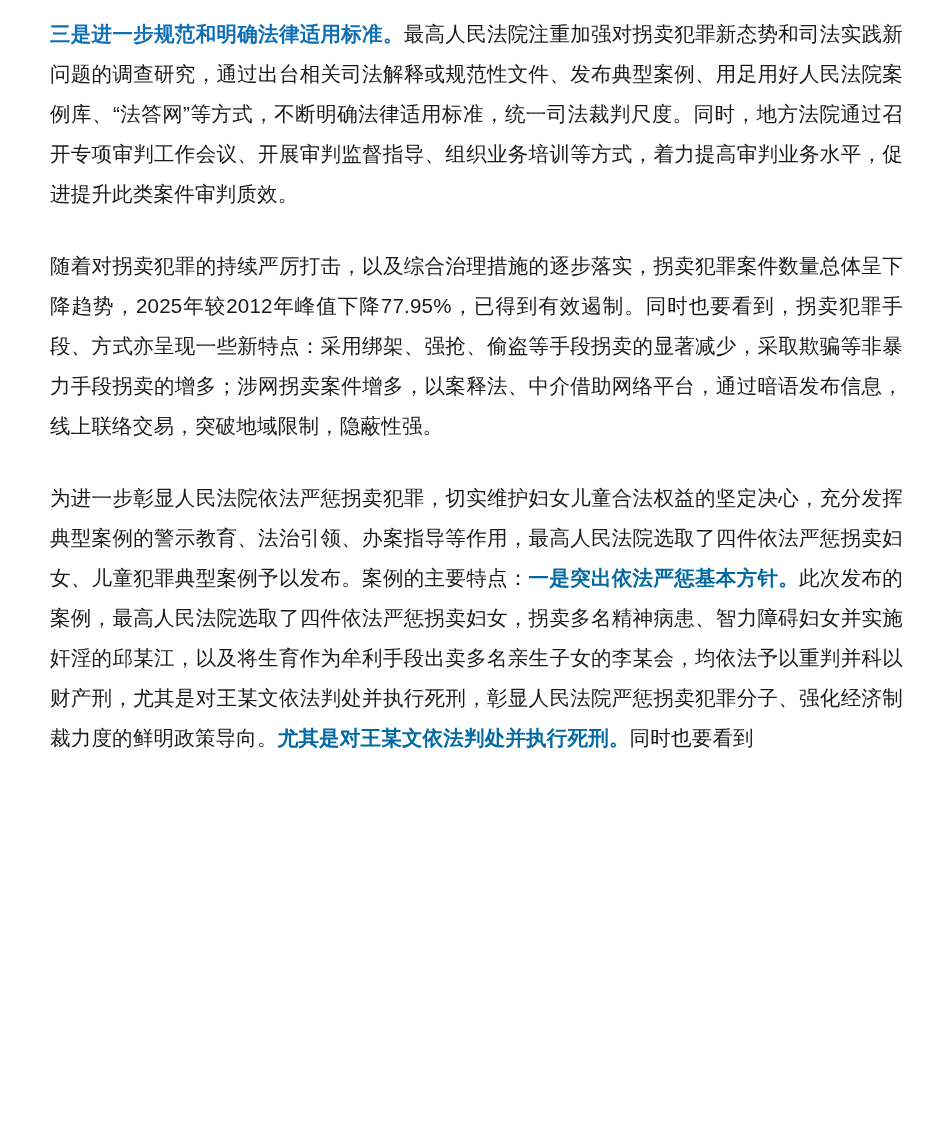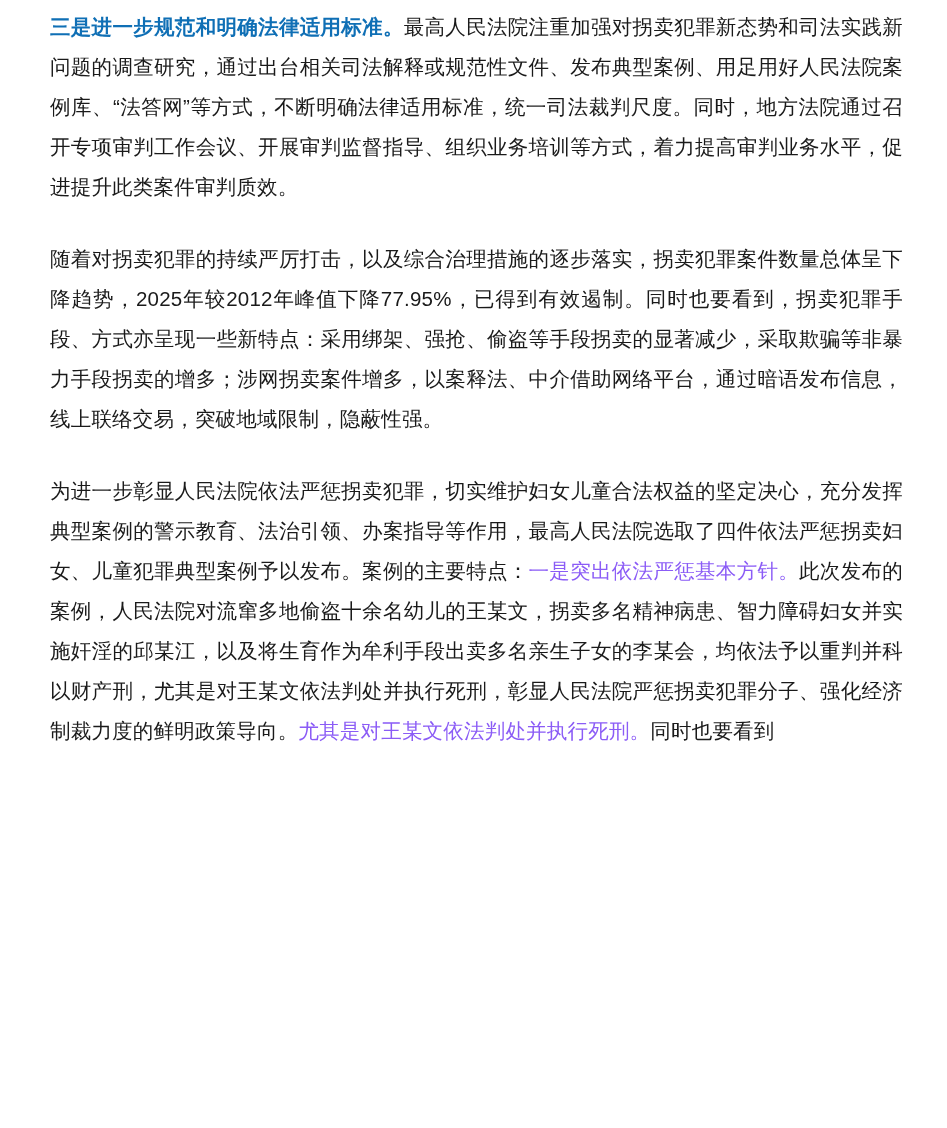--- a/index.html
+++ b/index.html
@@ -9,55 +9,55 @@
   }
   body {
     width: 947px;
     min-height: 1128px;
     font-family: "Liberation Sans", "DejaVu Sans", sans-serif;
   }
   .page {
     width: 947px;
     min-height: 1128px;
     box-sizing: border-box;
-    padding: 7px 44px 10px 50px;
+    padding: 14px 44px 10px 50px;
     background: #ffffff;
   }
   .para {
     font-size: 20.5px;
     line-height: 40px;
     color: #1a1a1a;
     text-align: justify;
     text-justify: inter-ideograph;
     margin: 0 0 32px 0;
     letter-spacing: 0.2px;
   }
   .para:last-child {
     margin-bottom: 0;
   }
   .lead {
     color: #0f6fb5;
     font-weight: bold;
   }
   .inline-accent {
-    color: #8b5cf6;
-    font-weight: normal;
+    color: #0369a1;
+    font-weight: bold;
   }
 </style>
 </head>
 <body>
 
 <div class="page">
 
   <p class="para">
     <span class="lead">三是进一步规范和明确法律适用标准。</span><span>最高人民法院注重加强对拐卖犯罪新态势和司法实践新问题的调查研究，通过出台相关司法解释或规范性文件、发布典型案例、用足用好人民法院案例库、“法答网”等方式，不断明确法律适用标准，统一司法裁判尺度。同时，地方法院通过召开专项审判工作会议、开展审判监督指导、组织业务培训等方式，着力提高审判业务水平，促进提升此类案件审判质效。</span>
   </p>
 
 
   <p class="para">
     <span>随着对拐卖犯罪的持续严厉打击，以及综合治理措施的逐步落实，拐卖犯罪案件数量总体呈下降趋势，2025年较2012年峰值下降77.95%，已得到有效遏制。同时也要看到，拐卖犯罪手段、方式亦呈现一些新特点：采用绑架、强抢、偷盗等手段拐卖的显著减少，采取欺骗等非暴力手段拐卖的增多；涉网拐卖案件增多，以案释法、中介借助网络平台，通过暗语发布信息，线上联络交易，突破地域限制，隐蔽性强。</span>
   </p>
 
   <p class="para">
-    <span>为进一步彰显人民法院依法严惩拐卖犯罪，切实维护妇女儿童合法权益的坚定决心，充分发挥典型案例的警示教育、法治引领、办案指导等作用，最高人民法院选取了四件依法严惩拐卖妇女、儿童犯罪典型案例予以发布。案例的主要特点：</span><span class="inline-accent">一是突出依法严惩基本方针。</span><span>此次发布的案例，人民法院对流窜多地偷盗十余名幼儿的王某文，拐卖多名精神病患、智力障碍妇女并实施奸淫的邱某江，以及将生育作为牟利手段出卖多名亲生子女的李某会，均依法予以重判并科以财产刑，尤其是对王某文依法判处并执行死刑，彰显人民法院严惩拐卖犯罪分子、强化经济制裁力度的鲜明政策导向。</span><span class="inline-accent">尤其是对王某文依法判处并执行死刑。</span><span>同时也要看到</span>
+    <span>为进一步彰显人民法院依法严惩拐卖犯罪，切实维护妇女儿童合法权益的坚定决心，充分发挥典型案例的警示教育、法治引领、办案指导等作用，最高人民法院选取了四件依法严惩拐卖妇女、儿童犯罪典型案例予以发布。案例的主要特点：</span><span class="inline-accent">一是突出依法严惩基本方针。</span><span>此次发布的案例，最高人民法院选取了四件依法严惩拐卖妇女，拐卖多名精神病患、智力障碍妇女并实施奸淫的邱某江，以及将生育作为牟利手段出卖多名亲生子女的李某会，均依法予以重判并科以财产刑，尤其是对王某文依法判处并执行死刑，彰显人民法院严惩拐卖犯罪分子、强化经济制裁力度的鲜明政策导向。</span><span class="inline-accent">尤其是对王某文依法判处并执行死刑。</span><span>同时也要看到</span>
   </p>
 
 </div>
 
 </body></html>

